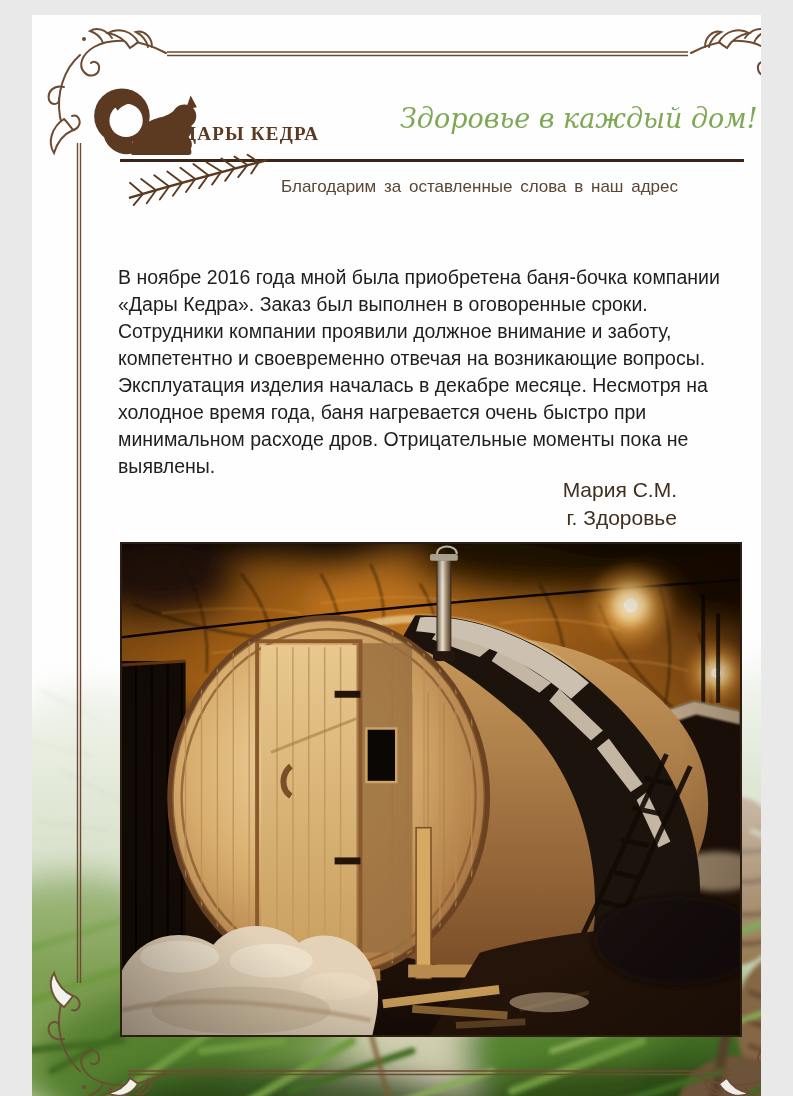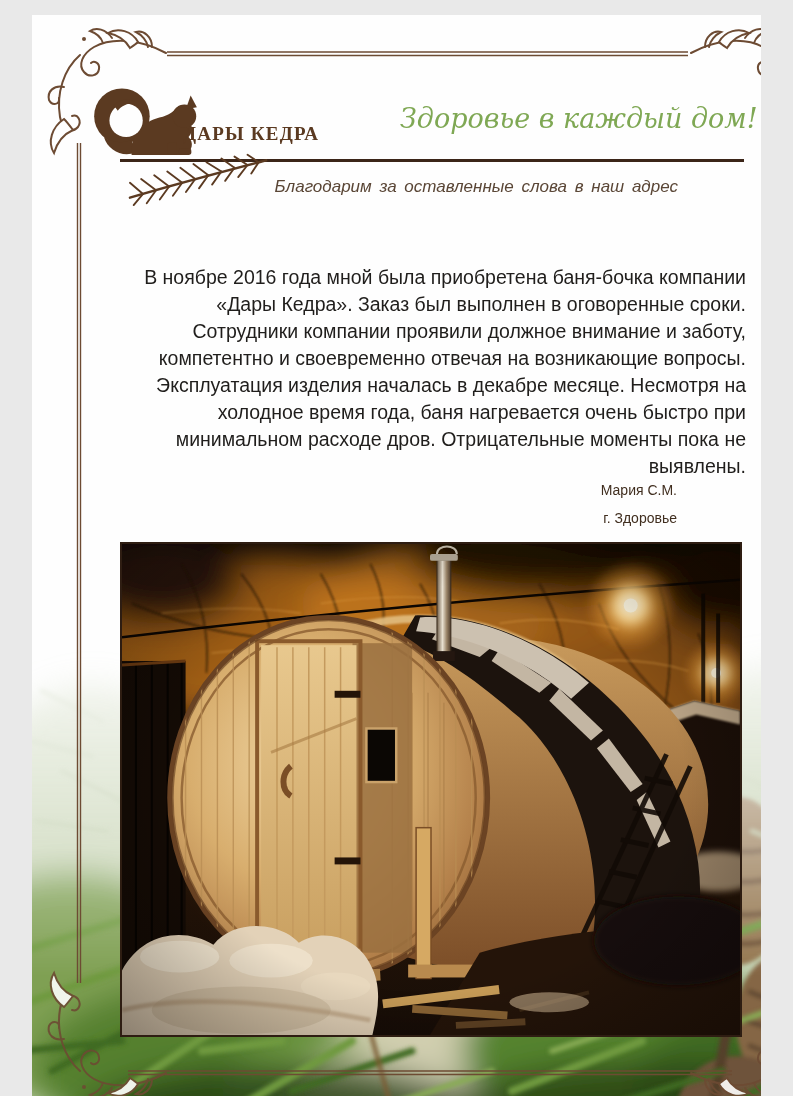--- a/index.html
+++ b/index.html
@@ -16,26 +16,26 @@
   
   .logo{position:absolute;left:58px;top:56px;width:118px;height:105px;z-index:3;}
   .brand-name{position:absolute;left:151px;top:108px;z-index:3;
       font-family:"Liberation Serif",serif;font-weight:700;font-size:19px;
       letter-spacing:1.2px;color:#5b3a21;white-space:nowrap;}
   .tagline{position:absolute;left:368px;top:88px;width:312px;text-align:center;z-index:3;
       font-family:"DejaVu Serif",serif;font-style:italic;font-size:27px;color:#7fa854;white-space:nowrap;}
   .divider{position:absolute;left:88px;top:144px;width:624px;height:3px;background:#3b2518;z-index:2;}
   .branch{position:absolute;left:92px;top:136px;width:150px;height:56px;z-index:4;}
   .subtitle{position:absolute;right:83px;top:162px;z-index:3;
-      font-size:17px;color:#5a4636;word-spacing:3px;white-space:nowrap;font-style:italic;}
+      font-size:17px;color:#5a4636;word-spacing:3px;white-space:nowrap;}
   
   .testimonial{position:absolute;left:86px;top:229px;width:628px;z-index:3;
-      text-align:right;font-size:19.5px;line-height:27px;color:#201e1c;}
+      text-align:left;font-size:19.5px;line-height:27px;color:#201e1c;}
   .signature{position:absolute;right:84px;top:461px;z-index:3;text-align:right;
-      font-size:14px;line-height:28px;color:#402e1f;}
+      font-size:21px;line-height:28px;color:#402e1f;}
   
   .photo{position:absolute;left:88px;top:527px;width:622px;height:495px;z-index:5;
       border:2px solid #2e1d12;box-sizing:border-box;background:#120a05;}
   .photo svg{display:block;width:100%;height:100%;}
 </style>
 </head>
 <body>
 
 <div class="page">
 

